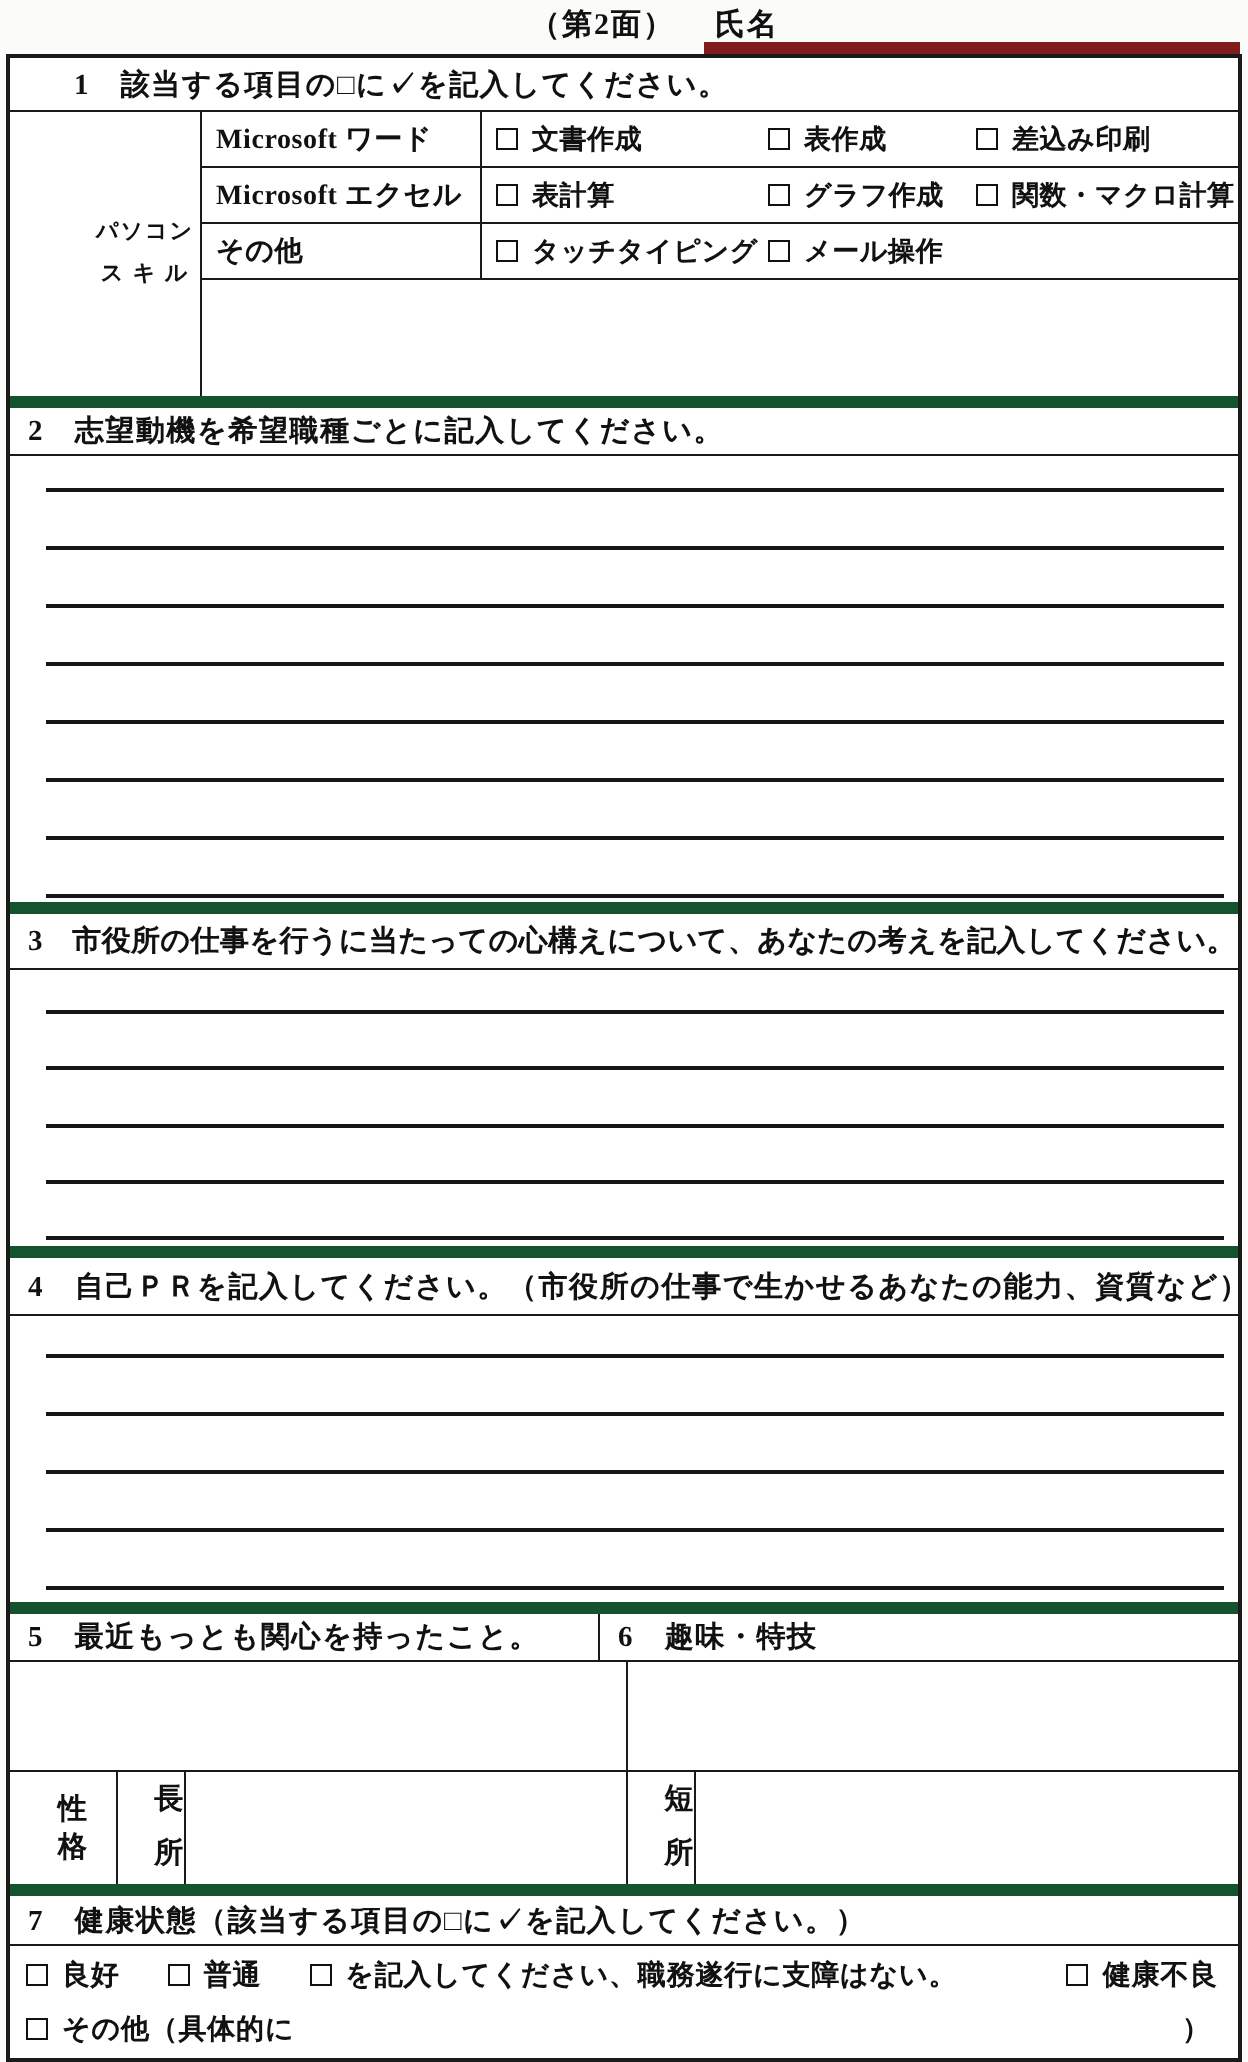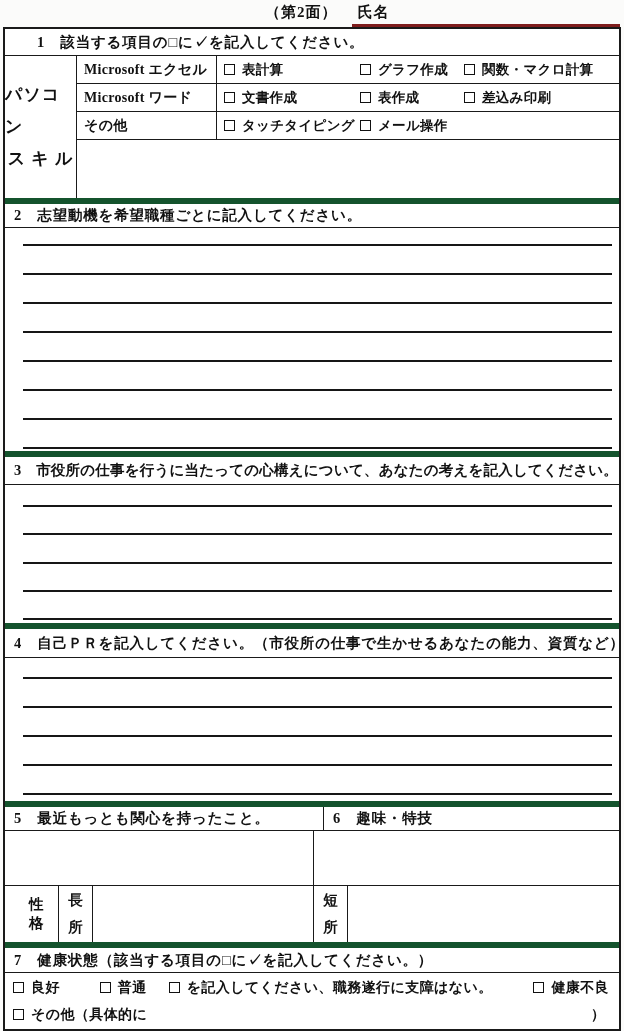--- a/index.html
+++ b/index.html
@@ -16,22 +16,22 @@
   
   .page-header{
     height:24px;margin-top:3px;
     display:flex;align-items:flex-start;
     font-size:15px;font-weight:bold;letter-spacing:1px;
   }
   .ph-spacer{width:265px;}
   .page-label{white-space:nowrap;}
   .name-area{
     flex:1;margin-left:14px;margin-right:4px;
-    border-bottom:3px solid #7f1d1d;
-    display:flex;align-items:flex-start;height:24px;
+    border-bottom:6px solid #7f1d1d;
+    display:flex;align-items:center;height:24px;
   }
   .name-label{padding-left:6px;white-space:nowrap;}
 
   
   .frame{
     margin:0 3px;
     width:618px;height:1004px;
     border:2px solid #1a1a1a;
     background:#fff;
   }
@@ -42,23 +42,23 @@
     padding-left:9px;
     white-space:nowrap;
   }
   .bt2{border-top:6px solid #14532d;}
   .bb1{border-bottom:1.5px solid #1a1a1a;}
 
   
   .s1-header{height:27px;padding-left:32px;}
   .skill-table{height:142px;display:flex;}
   .skill-col1{
-    width:72px;border-right:1.5px solid #1a1a1a;
+    width:56px;border-right:1.5px solid #1a1a1a;
     display:flex;flex-direction:column;justify-content:center;align-items:center;
-    font-size:17px;font-weight:bold;line-height:1.9;letter-spacing:1px;
+    font-size:11px;font-weight:bold;line-height:1.9;letter-spacing:1px;margin-left:40px;
   }
   .skill-right{flex:1;display:flex;flex-direction:column;}
   .skill-row{height:28px;display:flex;border-bottom:1.5px solid #1a1a1a;}
   .skill-label{
     width:140px;border-right:1.5px solid #1a1a1a;
     display:flex;align-items:center;padding-left:7px;
     font-size:14px;font-weight:bold;white-space:nowrap;letter-spacing:0.3px;
   }
   .skill-opts{flex:1;display:flex;align-items:center;padding-left:7px;}
   .opt{display:flex;align-items:center;font-size:13.5px;font-weight:bold;white-space:nowrap;letter-spacing:0.3px;}
@@ -82,51 +82,51 @@
 
   .s2-header{height:30px;}
   .s2-rules{height:223px;}
   .s3-header{height:34px;}
   .s3-rules{height:138px;}
   .s4-header{height:35px;}
   .s4-rules{height:143px;}
 
   
   .s56-header{height:30px;display:flex;}
-  .s56-left{width:319px;border-right:1.5px solid #1a1a1a;display:flex;align-items:center;}
+  .s56-left{width:295px;border-right:1.5px solid #1a1a1a;display:flex;align-items:center;}
   .s56-right{flex:1;display:flex;align-items:flex-end;}
   .s56-header .sec-title{padding-left:9px;}
   .s56-blank{height:54px;display:flex;}
   .s56-blank .half-l{width:309px;border-right:1.5px solid #1a1a1a;}
   .s56-blank .half-r{flex:1;}
 
   
   .perso-row{height:57px;display:flex;border-top:1.5px solid #1a1a1a;}
   .perso-left{width:309px;border-right:1.5px solid #1a1a1a;display:flex;}
   .perso-label{
     width:54px;border-right:1.5px solid #1a1a1a;
     display:flex;align-items:center;justify-content:center;
     font-size:14.5px;font-weight:bold;letter-spacing:1px;padding-left:24px;
   }
   .stack{
     width:34px;border-right:1.5px solid #1a1a1a;
-    display:flex;align-items:center;justify-content:center;
+    display:flex;align-items:center;justify-content:flex-end;
     font-size:14.5px;font-weight:bold;
   }
   .stack span{width:1.05em;line-height:1.85;word-break:break-all;text-align:center;display:block;}
   .perso-blank{flex:1;}
   .perso-right{flex:1;display:flex;}
 
   
   .s7-header{height:31px;}
   .s7-body{height:56px;display:flex;flex-direction:column;justify-content:center;padding:0 8px;}
-  .h-line{display:flex;align-items:center;height:27px;gap:16px;}
+  .h-line{display:flex;align-items:center;height:27px;}
   .h-item{display:flex;align-items:center;font-size:14px;font-weight:bold;white-space:nowrap;letter-spacing:0.4px;}
   .h-line1 .h-item:nth-child(1){margin-right:24px;}
-  .h-line1 .h-item:nth-child(2){margin-right:6px;font-family:Liberation Mono, monospace;}
+  .h-line1 .h-item:nth-child(2){margin-right:24px;font-family:Liberation Mono, monospace;}
   .h-line1 .h-item:nth-child(4){margin-left:auto;padding-right:2px;}
   .h-other-close{margin-left:auto;font-size:14px;font-weight:bold;padding-right:6px;}
 </style>
 </head>
 <body>
 
 <div class="page-header">
   <div class="ph-spacer"></div>
   <div class="page-label">（第2面）</div>
   <div class="name-area">
@@ -139,51 +139,51 @@
   <div class="sec-title s1-header bb1">1　該当する項目の□に✓を記入してください。</div>
 
   <div class="skill-table">
     <div class="skill-col1">
       <span>パソコン</span>
       <span>ス キ ル</span>
     </div>
     <div class="skill-right">
 
       <div class="skill-row">
+        <div class="skill-label">Microsoft ワード</div>
+        <div class="skill-opts">
+          <span class="opt">
+              <span class="cb"></span>
+              <span>文書作成</span>
+            </span>
+          <span class="opt">
+              <span class="cb"></span>
+              <span>表作成</span>
+            </span>
+          <span class="opt">
+              <span class="cb"></span>
+              <span>差込み印刷</span>
+            </span>
+        </div>
+      </div>
+
+      <div class="skill-row">
         <div class="skill-label">Microsoft エクセル</div>
         <div class="skill-opts">
           <span class="opt">
               <span class="cb"></span>
               <span>表計算</span>
             </span>
           <span class="opt">
               <span class="cb"></span>
               <span>グラフ作成</span>
             </span>
           <span class="opt">
               <span class="cb"></span>
               <span>関数・マクロ計算</span>
-            </span>
-        </div>
-      </div>
-
-      <div class="skill-row">
-        <div class="skill-label">Microsoft ワード</div>
-        <div class="skill-opts">
-          <span class="opt">
-              <span class="cb"></span>
-              <span>文書作成</span>
-            </span>
-          <span class="opt">
-              <span class="cb"></span>
-              <span>表作成</span>
-            </span>
-          <span class="opt">
-              <span class="cb"></span>
-              <span>差込み印刷</span>
             </span>
         </div>
       </div>
 
       <div class="skill-row">
         <div class="skill-label">その他</div>
         <div class="skill-opts">
           <span class="opt">
               <span class="cb"></span>
               <span>タッチタイピング</span>

